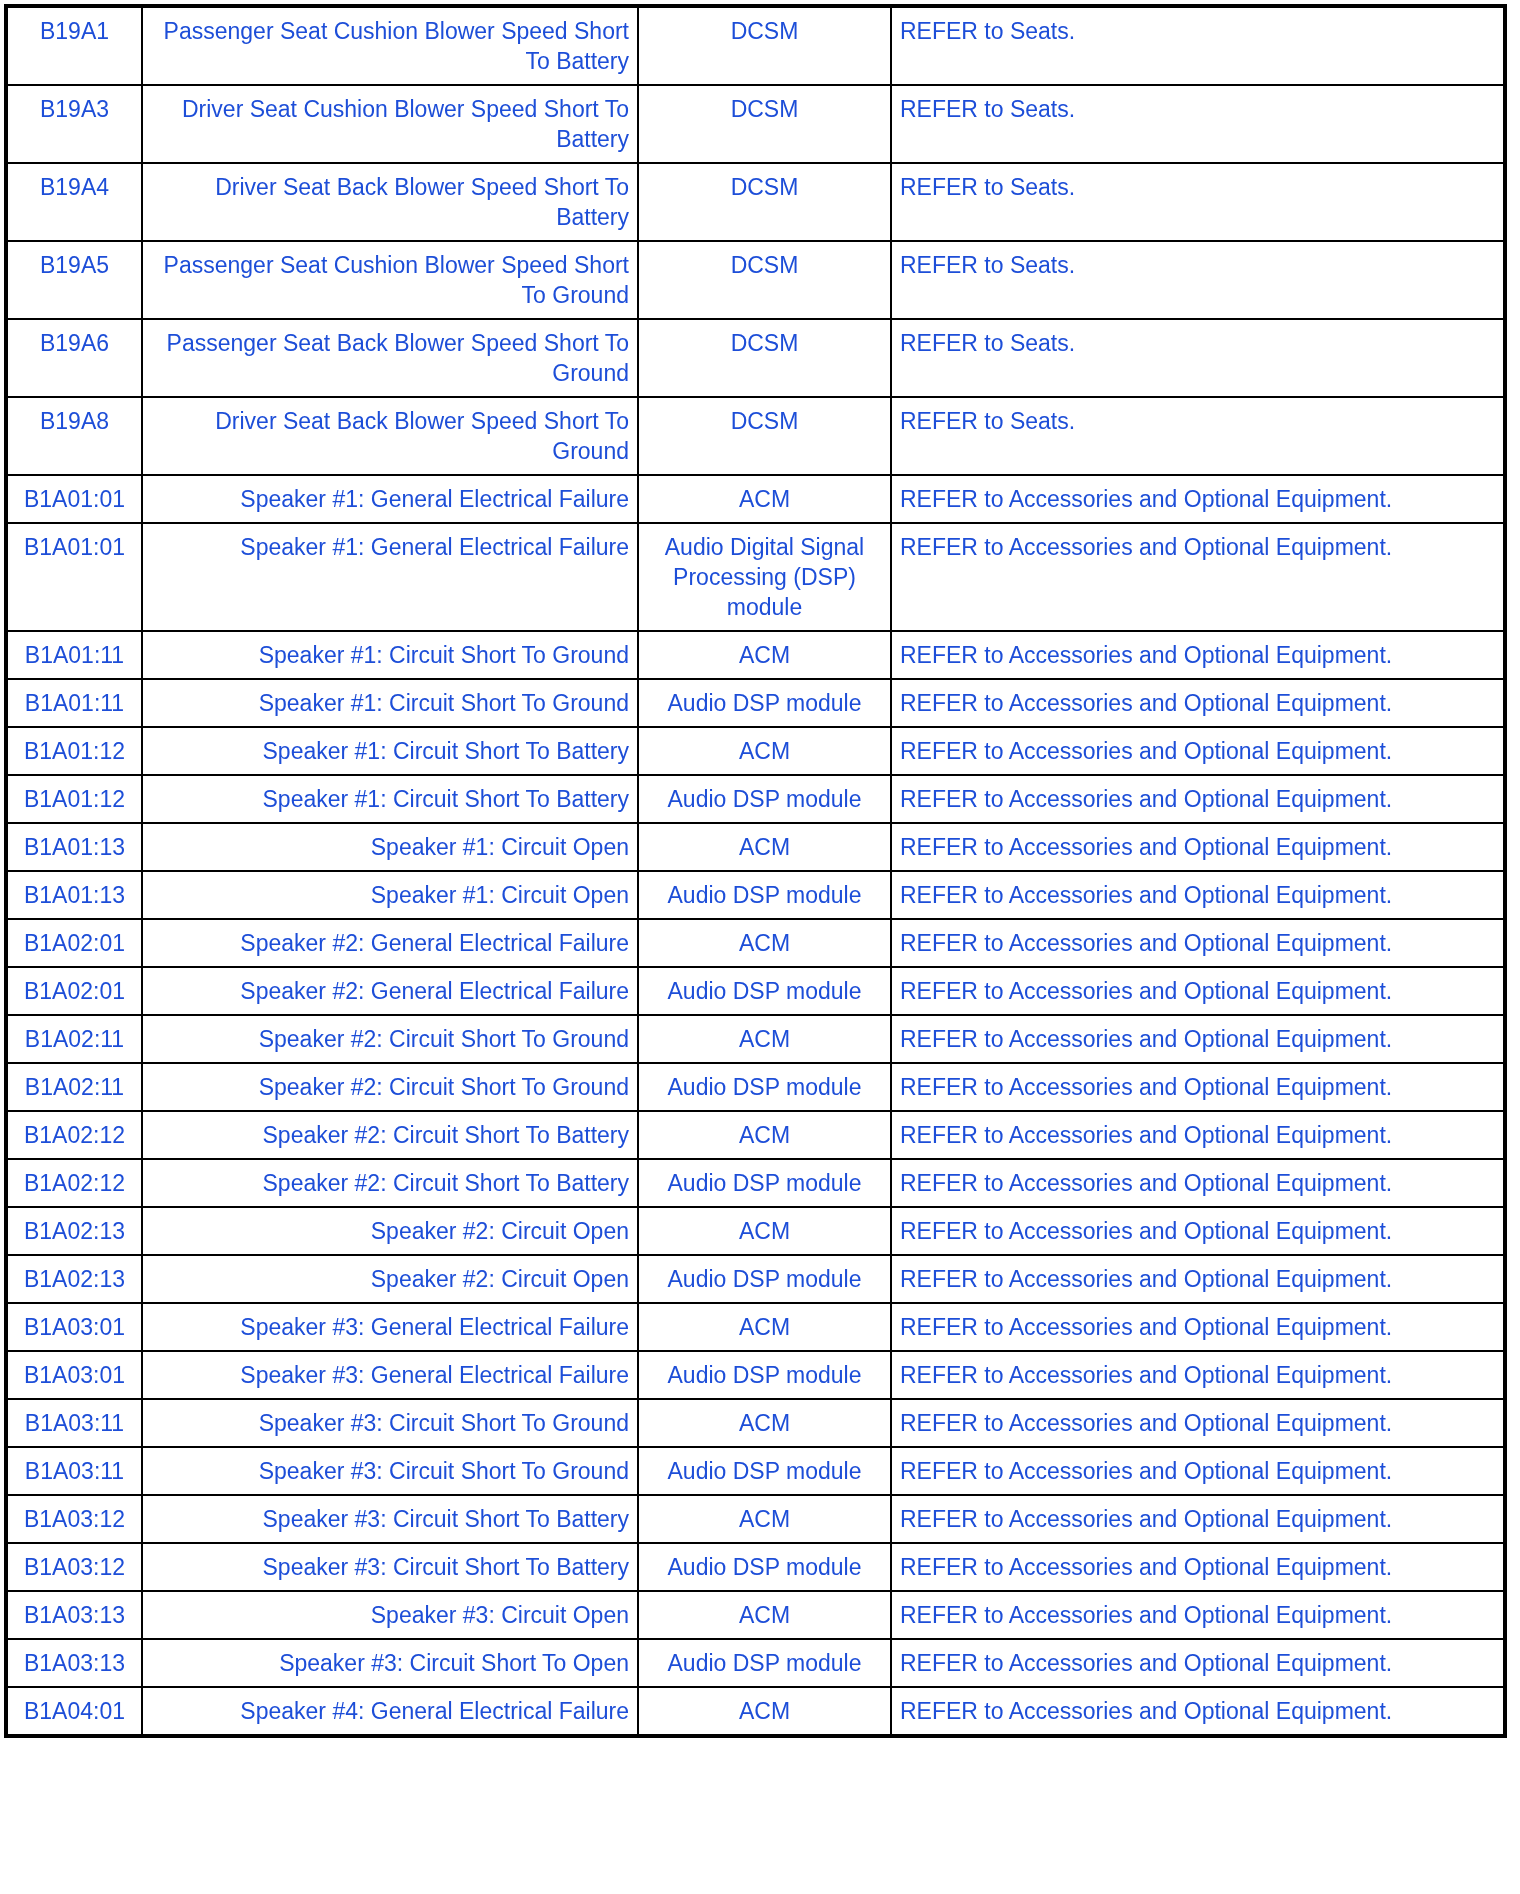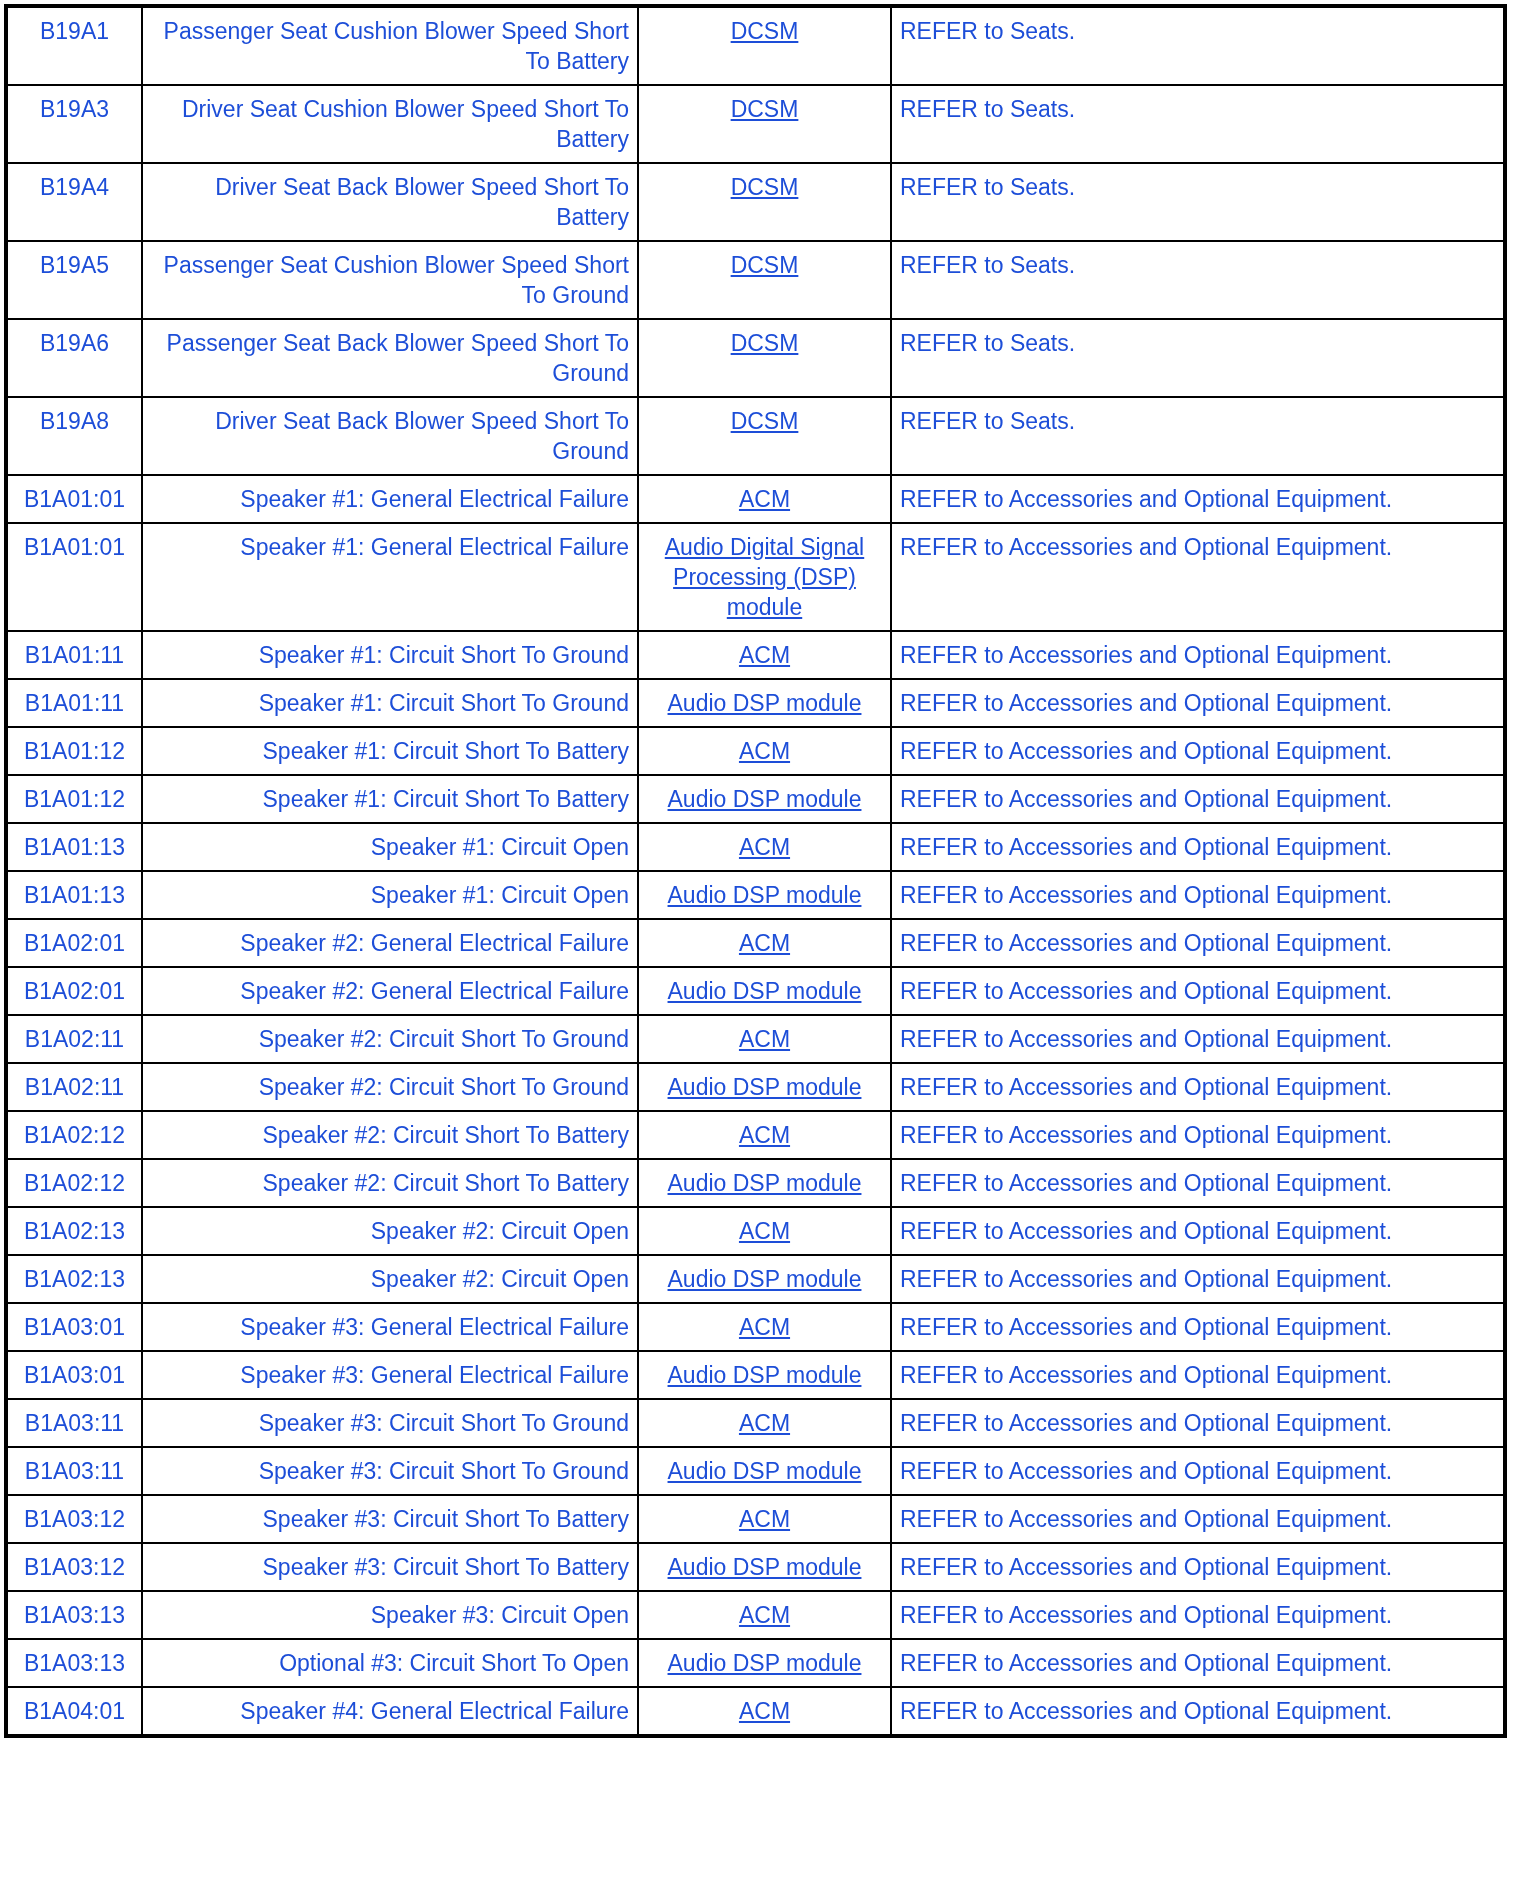--- a/index.html
+++ b/index.html
@@ -17,21 +17,21 @@
     table-layout: fixed;
   }
   .dtc-table td {
     border: 2px solid #000;
     vertical-align: top;
     padding: 8px 8px 8px 8px;
     box-sizing: border-box;
   }
   .col-code { width: 136px; text-align: center; }
   .col-desc { width: 496px; text-align: right; margin-left: 16px; }
-  .col-module { width: 253px; text-align: center; text-decoration: underline; }
+  .col-module { width: 253px; text-align: center; }
   .col-action { text-align: left; }
   tr.h2 td { height: 78px; }
   tr.h1 td { height: 48px; }
   tr.h3 td { height: 107px; }
 </style>
 </head>
 <body>
 
 <table class="dtc-table">
   <colgroup>
@@ -242,21 +242,21 @@
 
   <tr class="h1">
     <td class="col-code">B1A03:13</td>
     <td class="col-desc">Speaker #3: Circuit Open</td>
     <td class="col-module">ACM</td>
     <td class="col-action">REFER to Accessories and Optional Equipment.</td>
   </tr>
 
   <tr class="h1">
     <td class="col-code">B1A03:13</td>
-    <td class="col-desc">Optional #3: Circuit Short To Open</td>
+    <td class="col-desc">Speaker #3: Circuit Short To Open</td>
     <td class="col-module">Audio DSP module</td>
     <td class="col-action">REFER to Accessories and Optional Equipment.</td>
   </tr>
 
   <tr class="h1">
     <td class="col-code">B1A04:01</td>
     <td class="col-desc">Speaker #4: General Electrical Failure</td>
     <td class="col-module">ACM</td>
     <td class="col-action">REFER to Accessories and Optional Equipment.</td>
   </tr>

